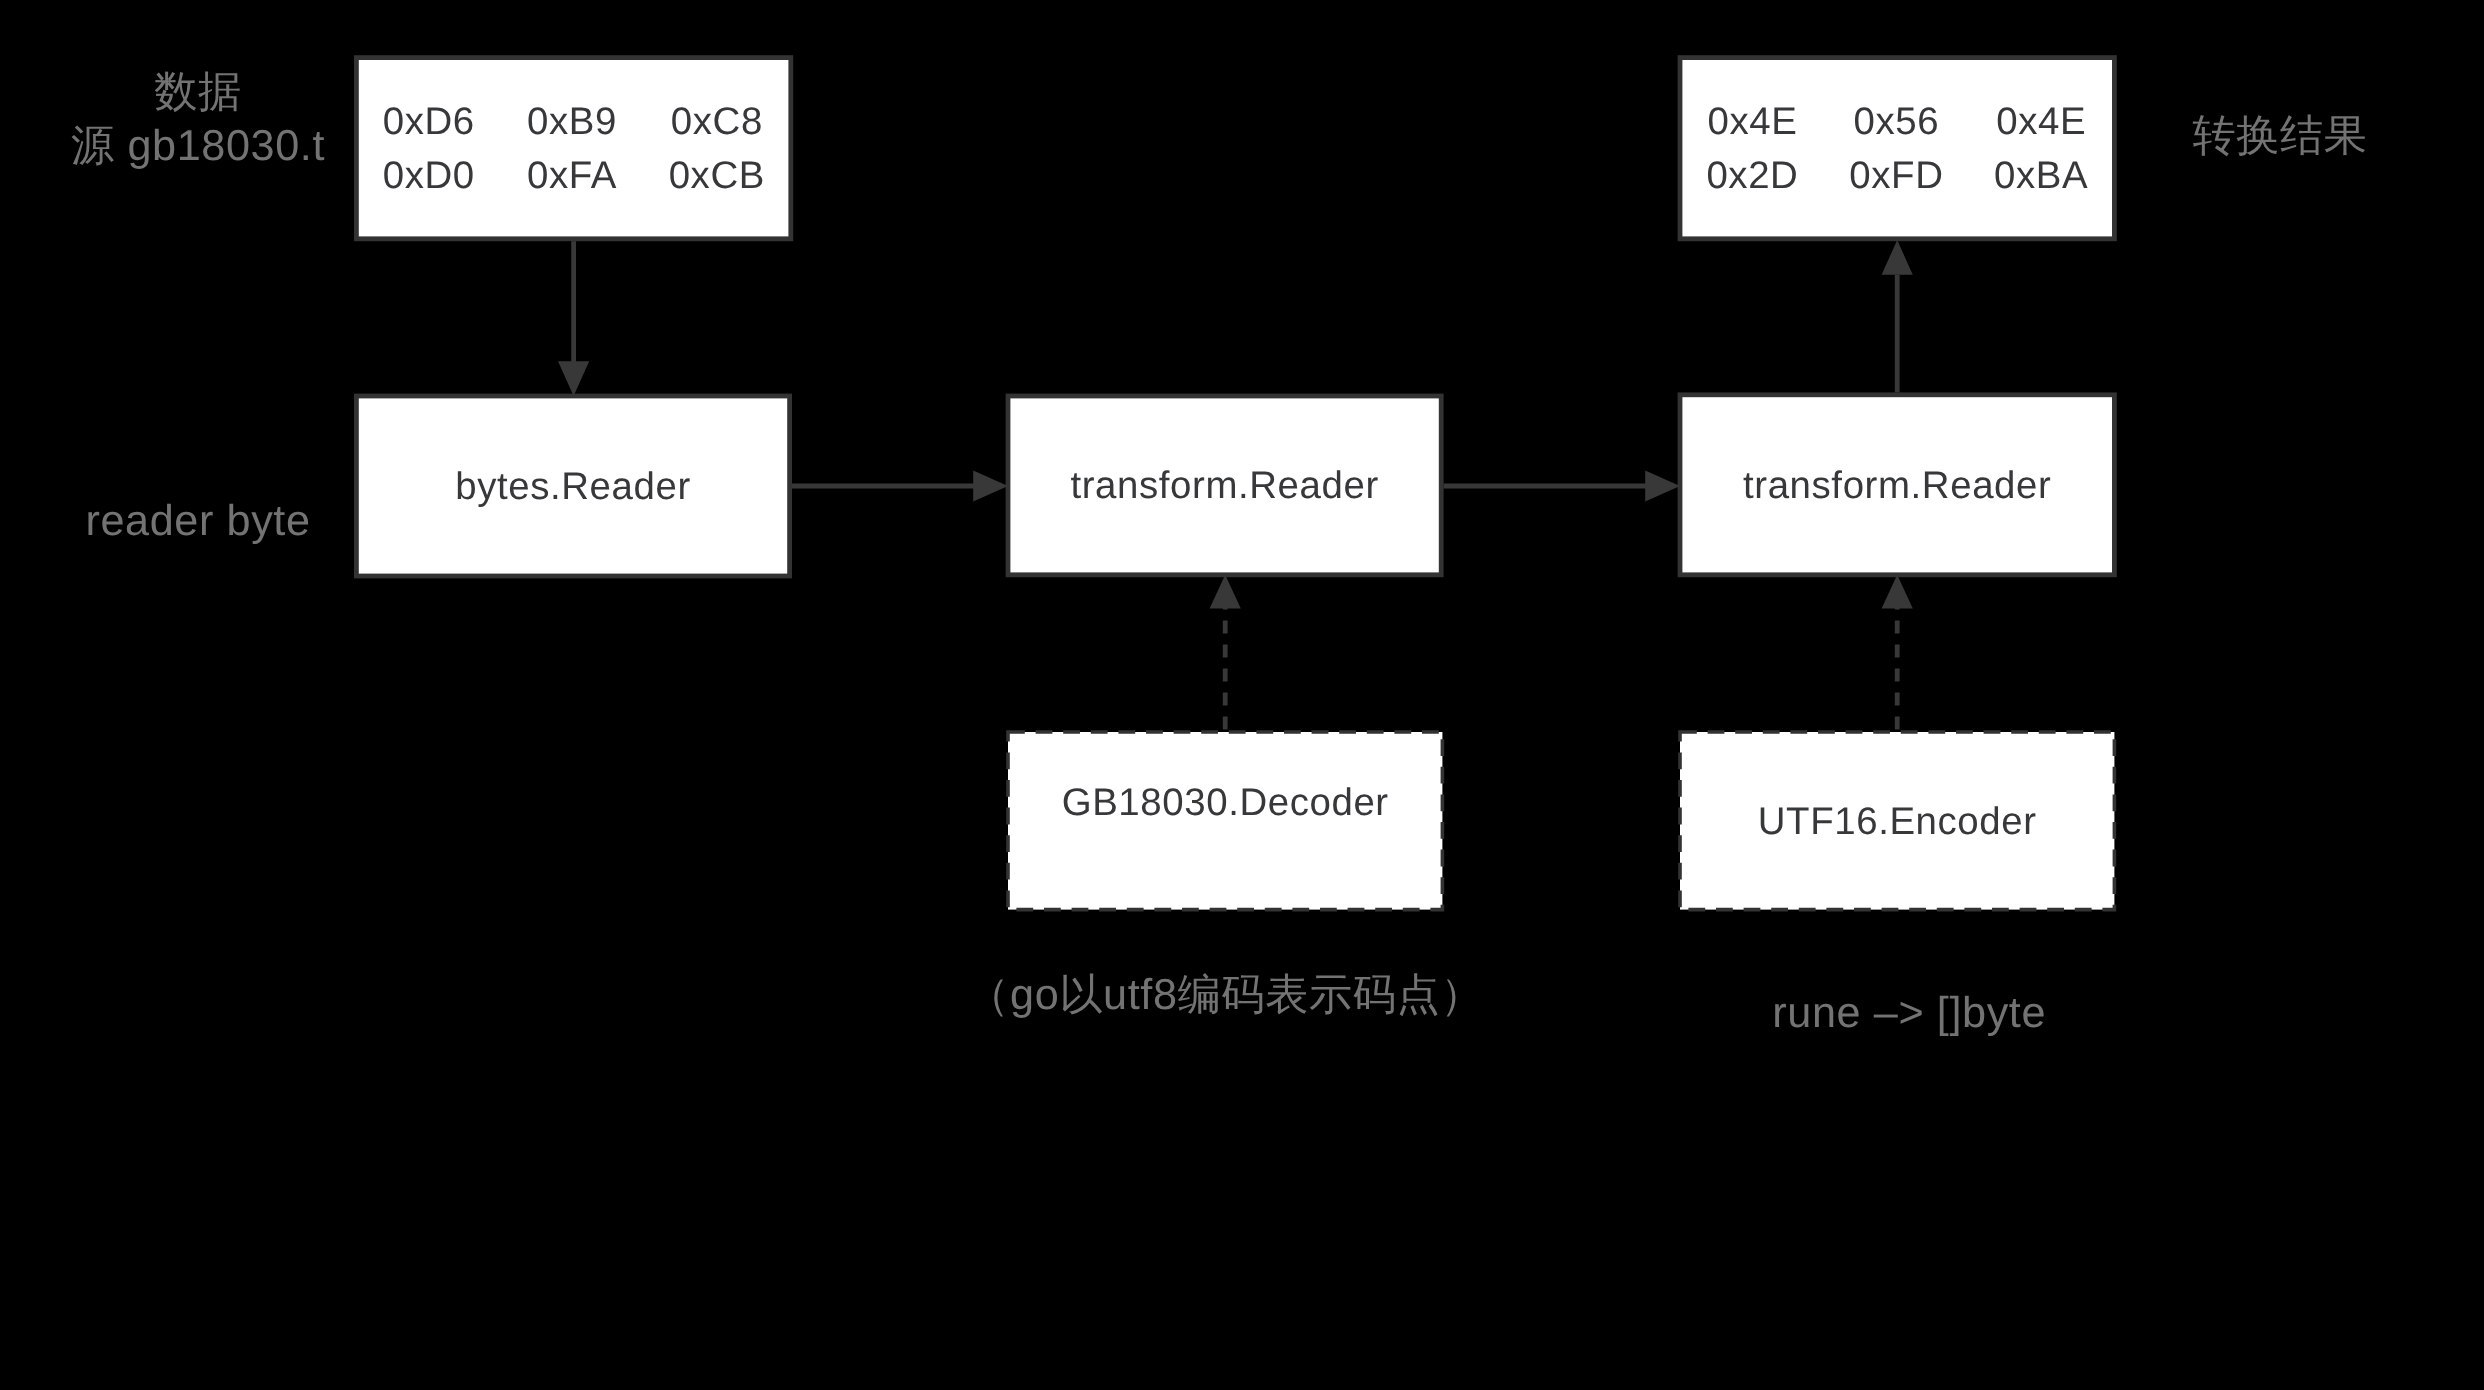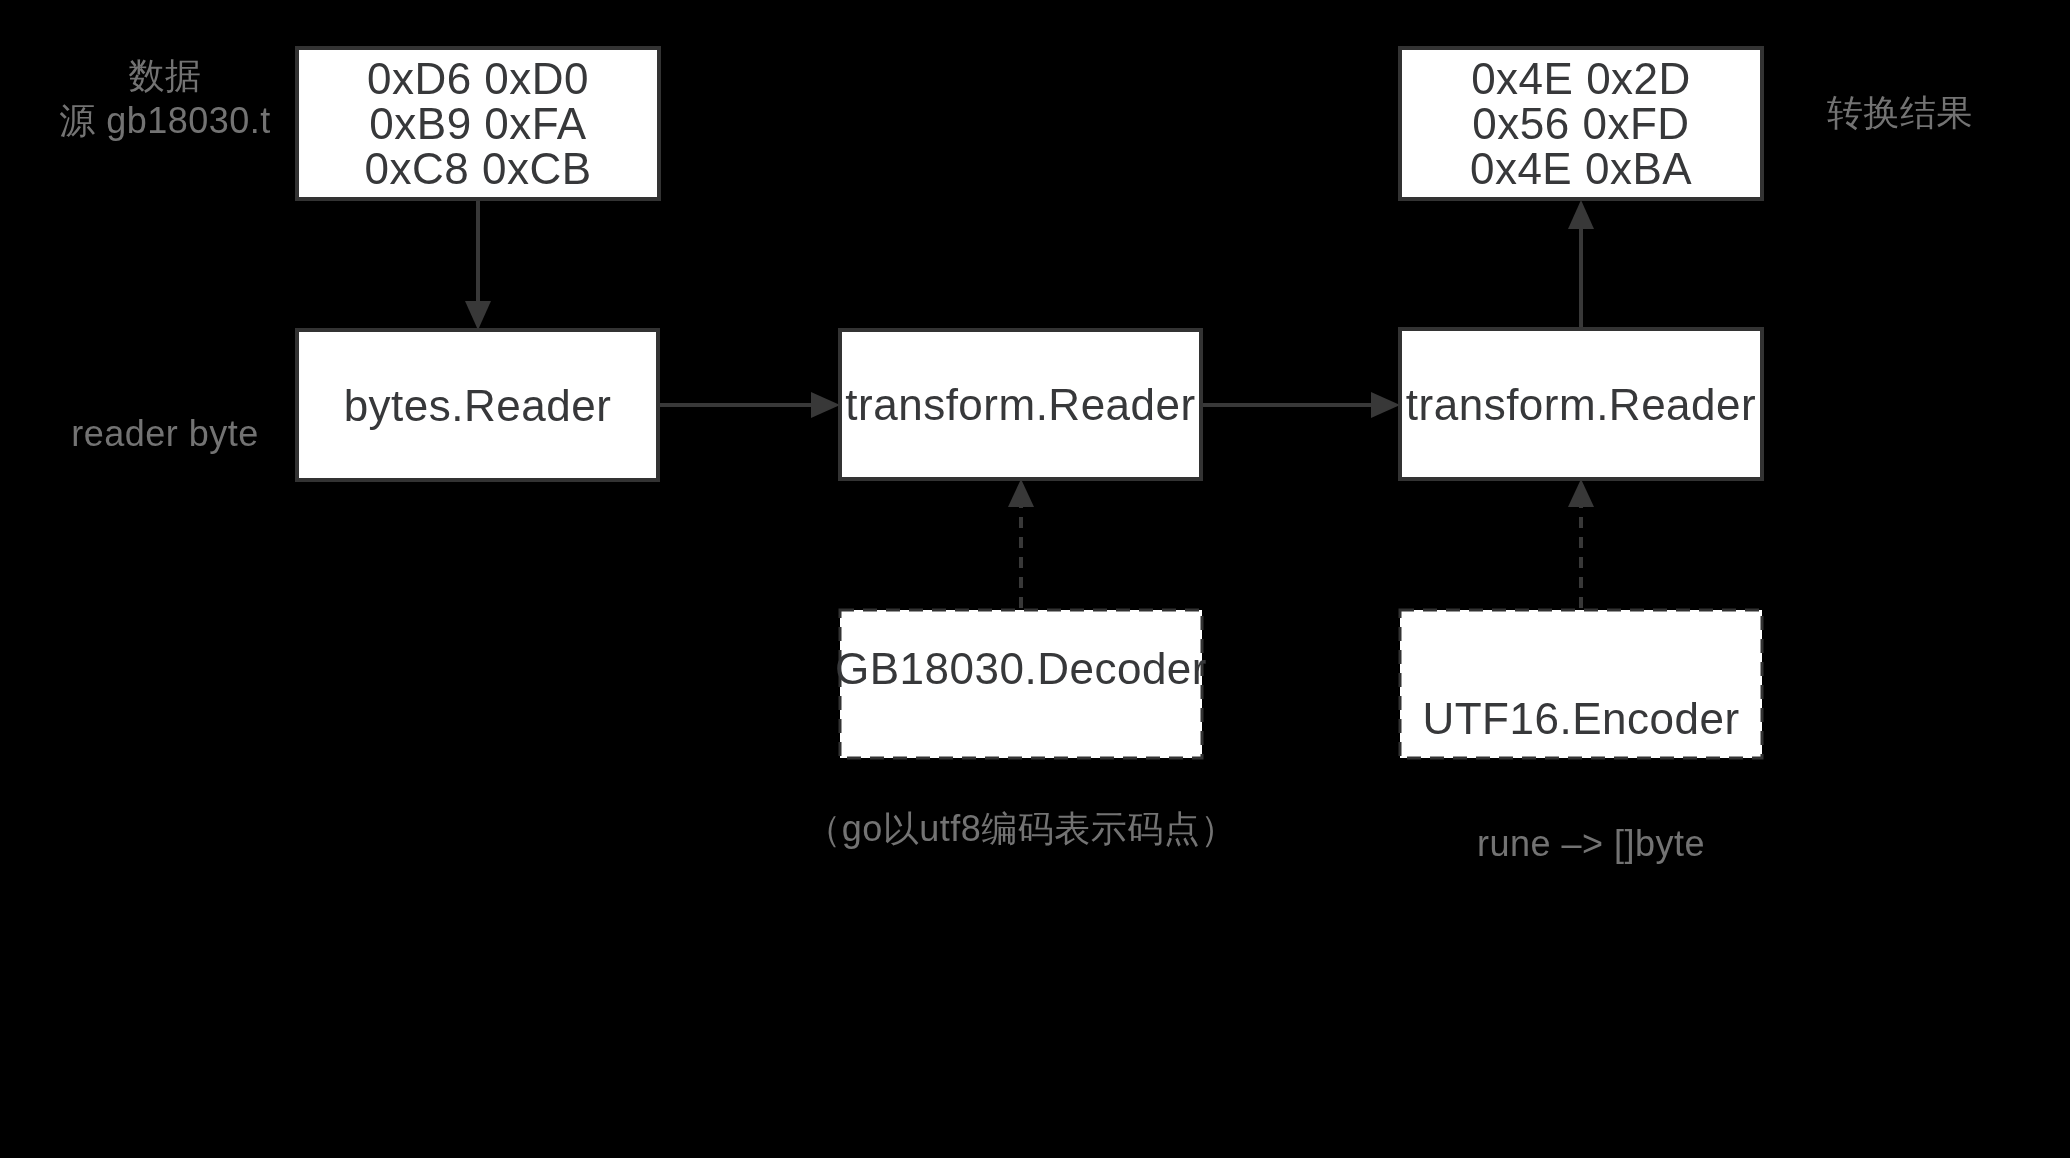--- a/index.html
+++ b/index.html
@@ -18,25 +18,24 @@
     background: #000000;
   }
   .canvas svg {
     position: absolute;
     left: 0;
     top: 0;
   }
   .boxtext {
     position: absolute;
     display: flex;
-    flex-direction: column;
     align-items: center;
     justify-content: center;
     text-align: center;
-    font-size: 44px;
+    font-size: 32px;
     line-height: 45px;
     color: #37383a;
     letter-spacing: 0.5px;
   }
   .boxtext span { display: block; }
   .glabel {
     position: absolute;
     text-align: center;
     font-size: 36px;
     line-height: 45px;
@@ -113,21 +112,21 @@
   </div>
 
   <div class="boxtext" style="left:1400px; top:329px; width:362px; height:150px;">
     <span>transform.Reader</span>
   </div>
 
   <div class="boxtext" style="left:840px; top:610px; width:362px; height:116px;">
     <span>GB18030.Decoder</span>
   </div>
 
-  <div class="boxtext" style="left:1400px; top:610px; width:362px; height:148px;margin-top:34px;">
+  <div class="boxtext" style="left:1400px; top:610px; width:362px; height:148px;">
     <span>UTF16.Encoder</span>
   </div>
 
   <div class="glabel" style="left:40px; top:53px; width:250px;">
     <span>数据</span>
     <span>源 gb18030.t</span>
   </div>
 
   <div class="glabel" style="left:40px; top:411px; width:250px;">reader byte</div>
 

